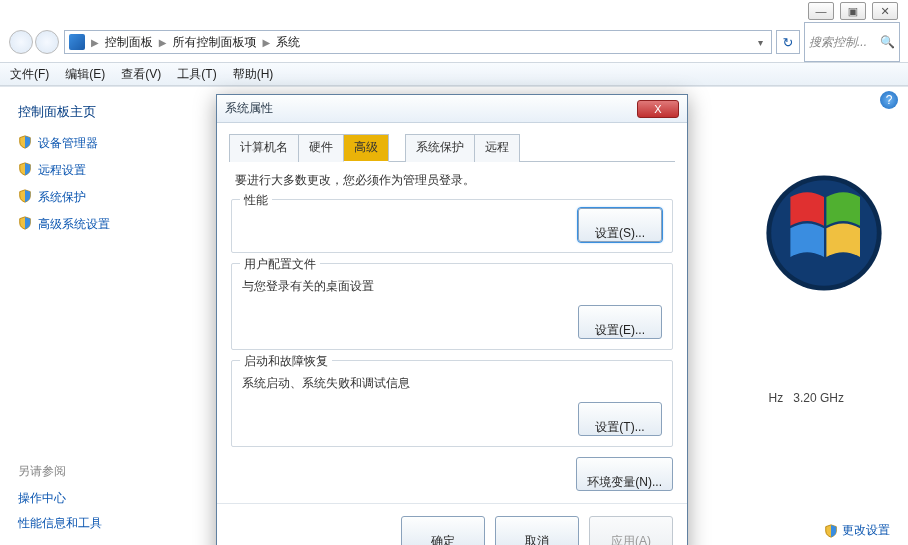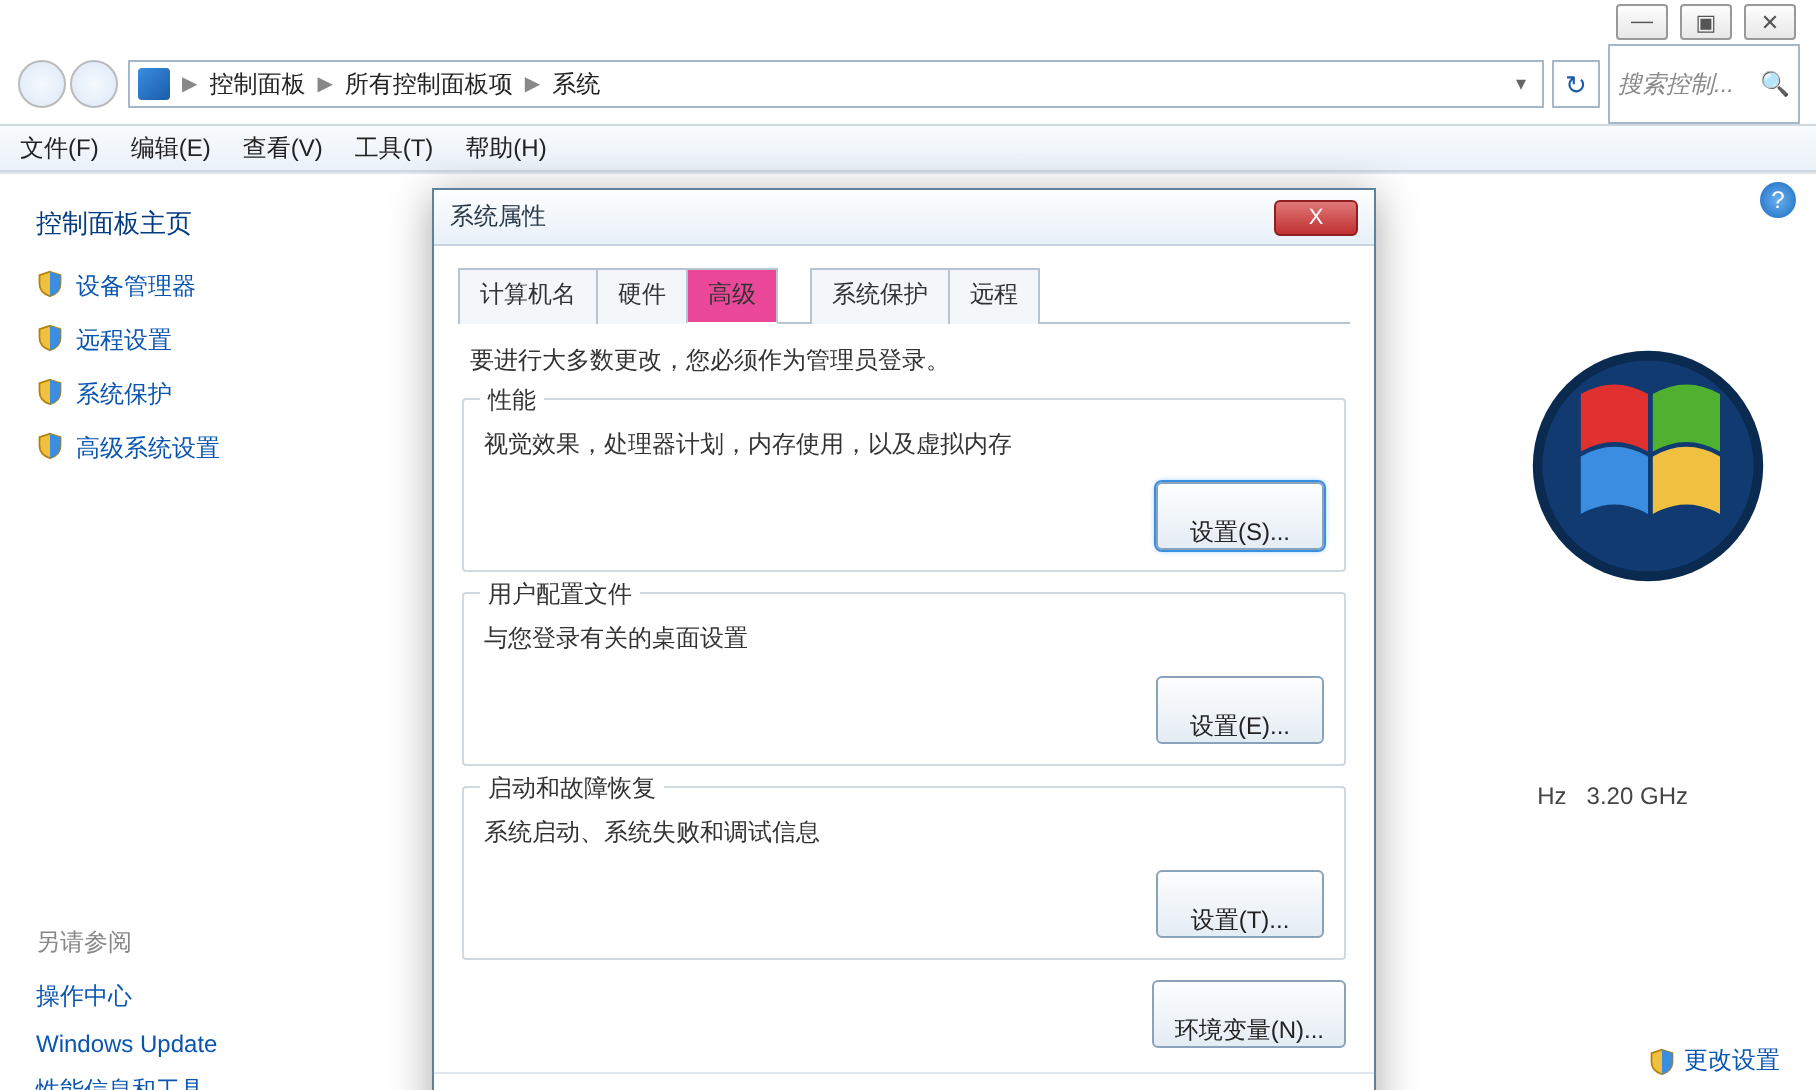--- a/index.html
+++ b/index.html
@@ -43,21 +43,21 @@
 .cpu-info { position:absolute; top:304px; right:64px; color:#444; font-size:12px;}
 .change-settings { position:absolute; bottom:4px; right:18px; display:flex; align-items:center; gap:4px; color:#0a55b0; cursor:pointer; font-size:12px;}
 
 
 .dialog { position:absolute; left:216px; top:94px; width:472px; background:#fff; border:1px solid #6080a0; box-shadow:0 4px 20px rgba(0,0,0,.35); z-index:10; }
 .dlg-title { height:28px; background:linear-gradient(#fdfefe,#e8f0f8); border-bottom:1px solid #c8d4e0; display:flex; align-items:center; padding:0 8px; color:#2a3a4a;}
 .dlg-close { margin-left:auto; width:42px; height:18px; background:linear-gradient(#e07878,#c03030); border:1px solid #902020; border-radius:3px; color:#fff; display:flex; align-items:center; justify-content:center; font-size:11px; cursor:pointer;}
 .dlg-body { padding:10px 12px 8px; }
 .tabs { display:flex; border-bottom:1px solid #b8c4d0; margin-bottom:10px;}
 .tab { padding:4px 10px 5px; border:1px solid #b8c4d0; border-bottom:none; background:#f4f7fa; margin-right:-1px; cursor:pointer; position:relative; top:1px; color:#333;}
-.tab.active { background:#ec4899; border-bottom:1px solid #fff; top:1px;}
+.tab.active { background:#eab308; border-bottom:1px solid #fff; top:1px;}
 .tab.gap { border:none; background:transparent; width:18px; padding:0; cursor:default;}
 .admin-note { color:#333; margin:6px 6px 10px; }
 .group { border:1px solid #d0d8e0; border-radius:2px; padding:8px 10px 10px; margin:0 2px 10px; position:relative;}
 .group-title { position:absolute; top:-8px; left:8px; background:#fff; padding:0 4px; color:#333;}
 .group-desc { color:#333; margin:6px 0 10px; }
 .group-btn-row { display:flex; justify-content:flex-end; }
 .w7-btn { min-width:84px; height:22px; border:1px solid #8aa2bc; background:linear-gradient(#fdfefe,#e4ecf4); border-radius:3px; padding:16px 10px; cursor:pointer; color:#222; font-size:12px;}
 .w7-btn.def { outline:1px solid #3a90e0; box-shadow:0 0 3px #6ab0f0;}
 .env-row { display:flex; justify-content:flex-end; margin:4px 2px 4px;}
 .dlg-footer { display:flex; justify-content:flex-end; gap:10px; padding:12px 14px; border-top:1px solid #e0e6ec;}
@@ -131,21 +131,20 @@
     <div class="side-link">
         <span class="shield"><svg viewBox="0 0 16 16">
             <path d="M8 1 L14 3 V8 C14 12 11 14 8 15 C5 14 2 12 2 8 V3 Z" fill="#f0c040" stroke="#b88000"></path>
             <path d="M8 1 L8 15 C11 14 14 12 14 8 V3 Z" fill="#3a8de0"></path>
           </svg></span>
         <span>高级系统设置</span>
       </div>
     <div class="sep"></div>
     <div class="footer-head">另请参阅</div>
     <div class="footer-link">操作中心</div>
-    <div class="footer-link">Windows Update</div>
     <div class="footer-link">性能信息和工具</div>
   </div>
 
   <div class="content">
     <div class="help-icon">?</div>
     <div class="win-logo">
       <svg width="120" height="120" viewBox="0 0 100 100">
         <circle cx="50" cy="50" r="48" fill="#0a2a50"></circle>
         <circle cx="50" cy="50" r="44" fill="#103a70"></circle>
         <g transform="translate(50 50)">
@@ -181,21 +180,20 @@
       <div class="tab">硬件</div>
       <div class="tab active">高级</div>
       <div class="tab gap"></div>
       <div class="tab">系统保护</div>
       <div class="tab">远程</div>
     </div>
     <div class="admin-note">要进行大多数更改，您必须作为管理员登录。</div>
 
     <div class="group">
       <div class="group-title">性能</div>
-      <div class="group-desc">视觉效果，处理器计划，内存使用，以及虚拟内存</div>
       <div class="group-btn-row">
           <button class="w7-btn def">设置(S)...</button>
         </div>
     </div>
 
     <div class="group">
       <div class="group-title">用户配置文件</div>
       <div class="group-desc">与您登录有关的桌面设置</div>
       <div class="group-btn-row">
           <button class="w7-btn">设置(E)...</button>

